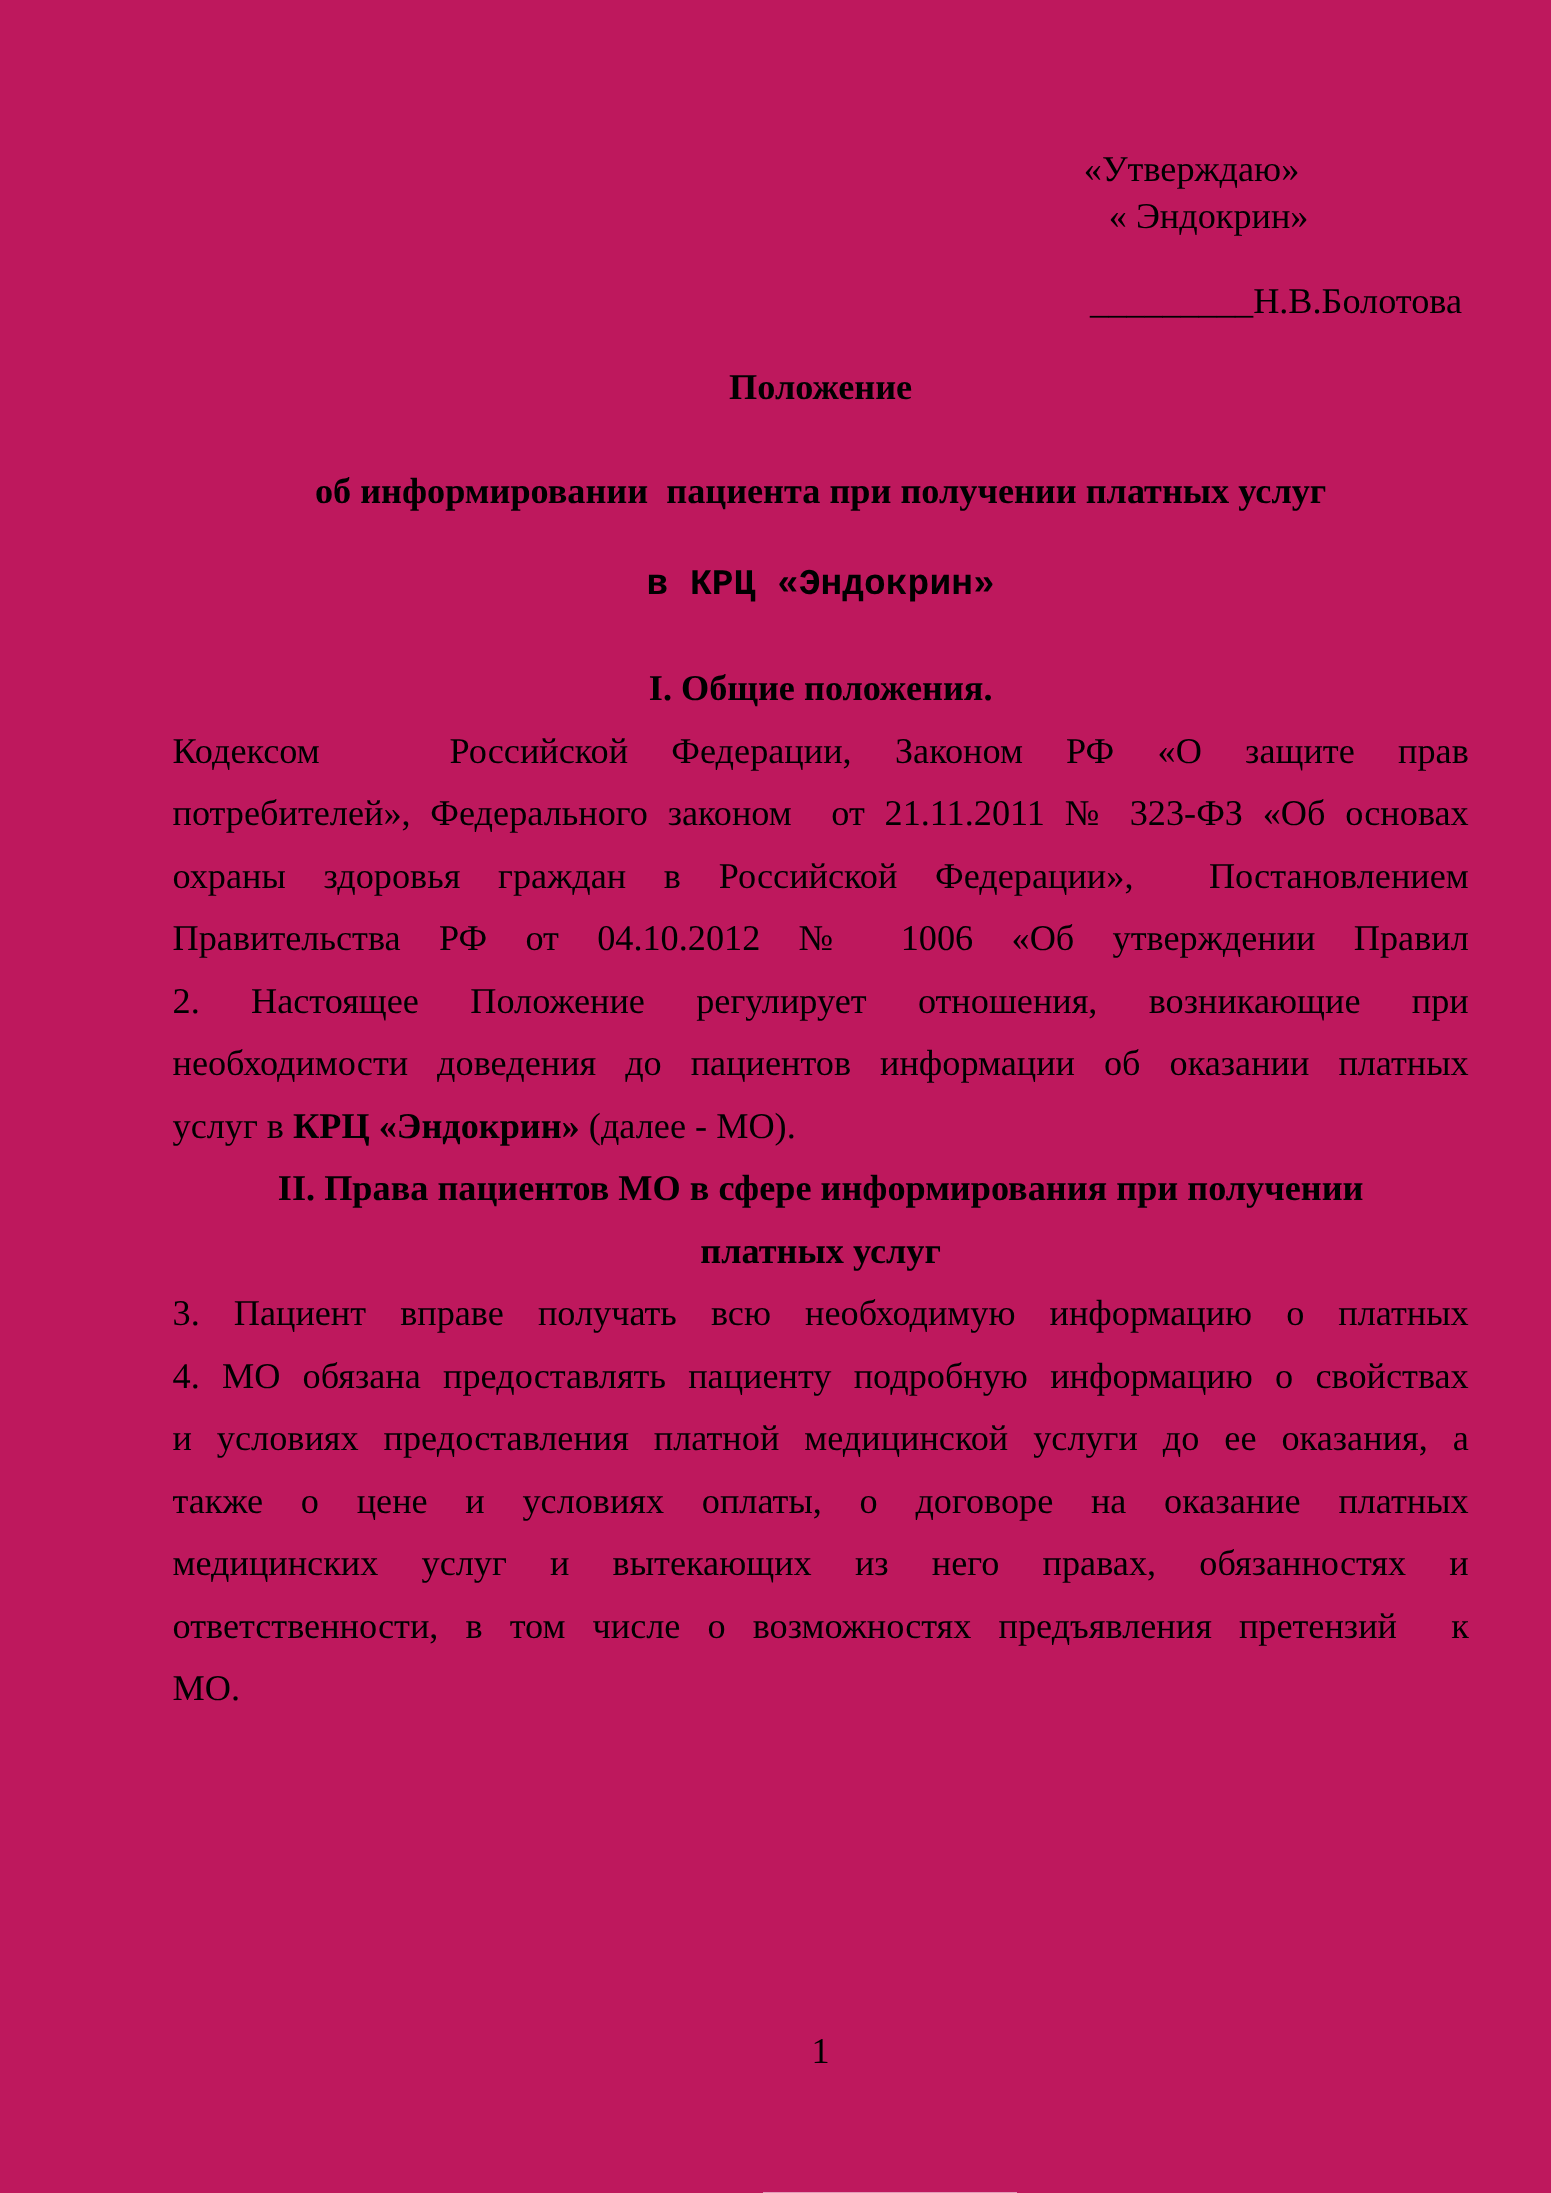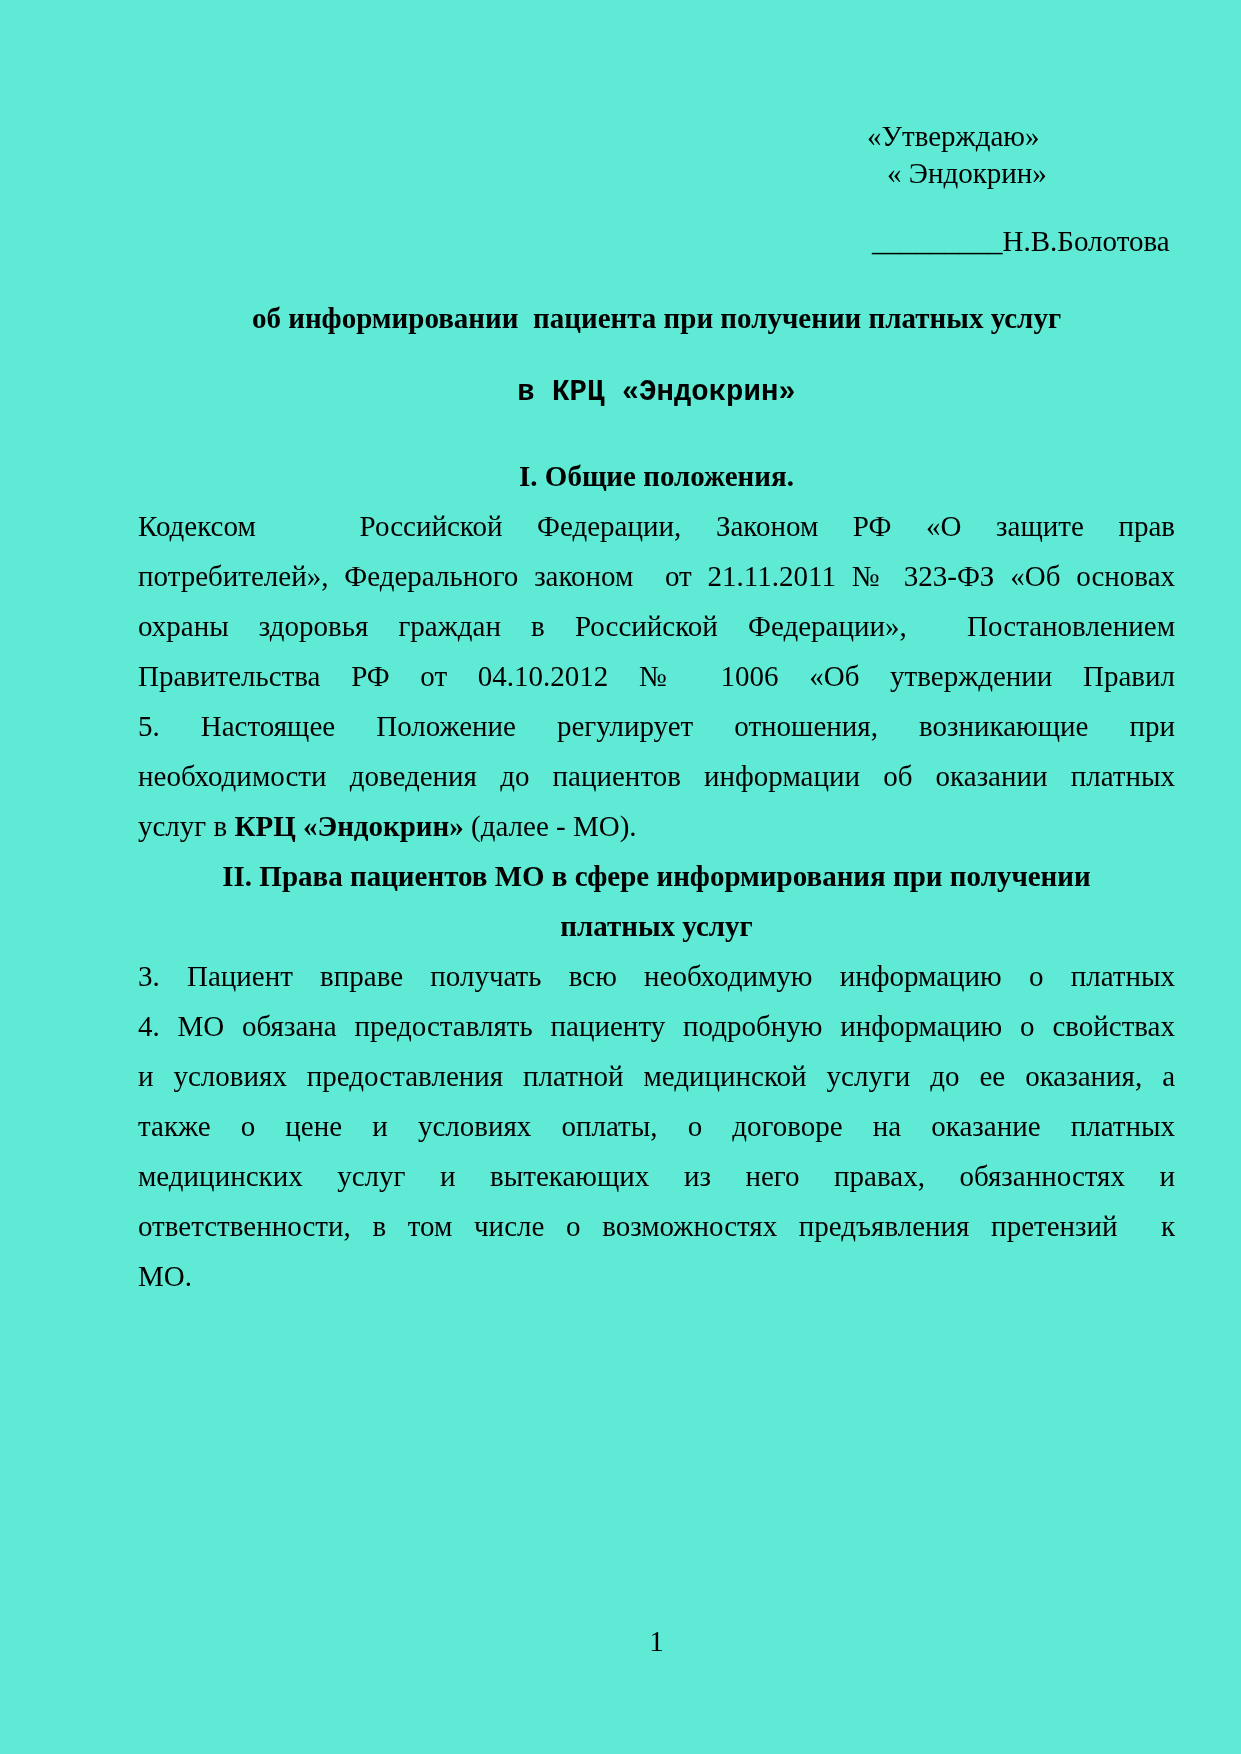--- a/index.html
+++ b/index.html
@@ -6,21 +6,21 @@
     margin: 0;
     padding: 0;
     background: #ffffff;
   }
   .page {
     position: relative;
     width: 1241px;
     height: 1754px;
     box-sizing: border-box;
     padding: 118px 66px 0 138px;
-    background: #5eead4;
+    background: #be185d;
     color: #000000;
     font-family: "Liberation Serif", "DejaVu Serif", serif;
     font-size: 29px;
   }
   
   .approval { line-height: 37px; }
   .approval .a1 { padding-left: 729px; }
   .approval .a2 { padding-left: 742px; }
   .approval .a3 { padding-left: 749px; }
   .sig { margin-top: 31px; padding-left: 734px; line-height: 37px; }
@@ -57,34 +57,35 @@
 
 <div class="page">
 
   <div class="approval">
     <div class="a1">«Утверждаю»</div>
     <div class="a3">« Эндокрин»</div>
   </div>
 
   <div class="sig"><span>_________</span><span>Н.В.Болотова</span></div>
 
+  <div class="title t1">Положение</div>
   <div class="title t2">об информировании &nbsp;пациента при получении платных услуг</div>
   <div class="title t3">в КРЦ «Эндокрин»</div>
 
   <div class="heading h1">I. Общие положения.</div>
 
   <div class="para">
     <div class="line">Кодексом &nbsp; Российской Федерации, Законом РФ «О защите прав</div>
     <div class="line">потребителей», Федерального законом &nbsp;от 21.11.2011 № 323-ФЗ «Об основах</div>
     <div class="line">охраны здоровья граждан в Российской Федерации», &nbsp;Постановлением</div>
     <div class="line">Правительства РФ от 04.10.2012 № 1006 «Об утверждении Правил</div>
   </div>
 
   <div class="para">
-    <div class="line">5. Настоящее Положение регулирует отношения, возникающие при</div>
+    <div class="line">2. Настоящее Положение регулирует отношения, возникающие при</div>
     <div class="line">необходимости доведения до пациентов информации об оказании платных</div>
     <div class="line last"><span>услуг в </span><span class="b">КРЦ «Эндокрин»</span><span> (далее - МО).</span></div>
   </div>
 
   <div class="heading">
     <div>II. Права пациентов МО в сфере информирования при получении</div>
     <div>платных услуг</div>
   </div>
 
   <div class="para">

